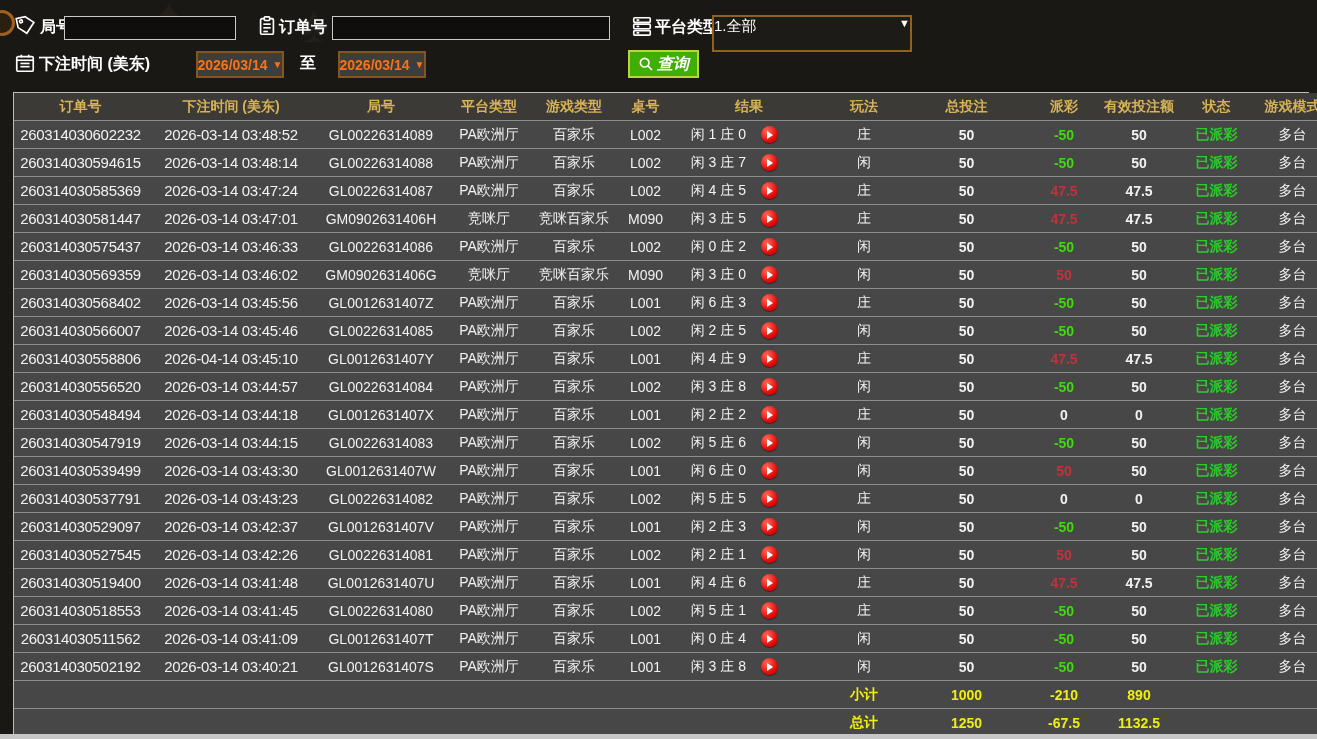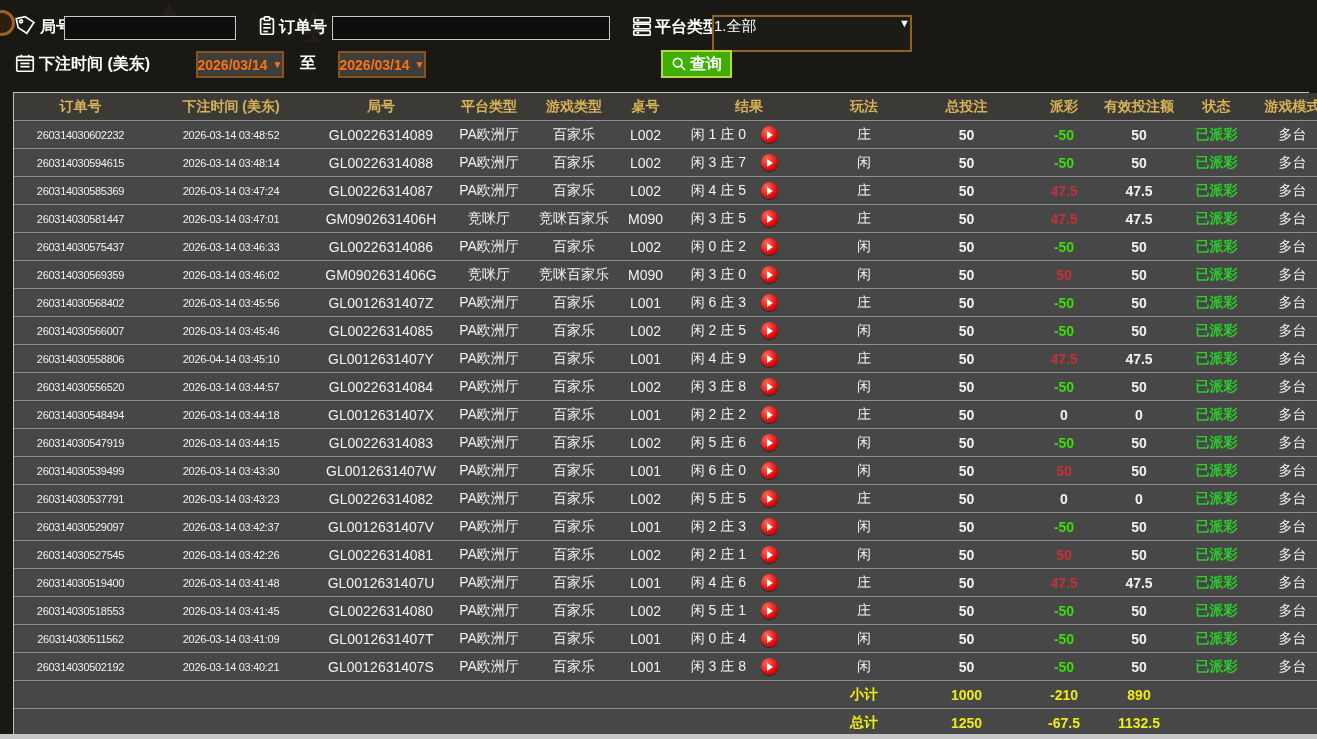--- a/index.html
+++ b/index.html
@@ -54,21 +54,21 @@
   table{border-collapse:collapse;table-layout:fixed;width:100%;}
   th{
     height:27px;background:#3b3a36;color:#d8b257;font-size:14px;font-weight:bold;
     text-align:center;padding:0 2px;overflow:hidden;white-space:nowrap;
   }
   td{
     height:27px;background:#474747;color:#f2f2f2;font-size:14px;text-align:center;
     padding:0 2px;overflow:hidden;white-space:nowrap;border-top:1px solid #8d8d8d;
   }
   thead th{border-top:none;}
-  td.tight{font-size:11px;letter-spacing:-0.3px;}
+  td.tight{font-size:15px;letter-spacing:-0.3px;}
   td.num{font-weight:bold;}
   td.payout.neg{color:#3fdb0e;}
   td.payout.pos{color:#c5303a;}
   td.payout.zero{color:#f2f2f2;}
   td.status{color:#2ecb2e;font-weight:bold;}
   .result-flex{display:flex;align-items:center;}
   .res-text{width:58%;text-align:center;}
   .play{
     width:17px;height:17px;border-radius:50%;flex:0 0 auto;
     background:radial-gradient(circle at 35% 30%, #ff6a5a, #e20505 65%, #bf0000);
@@ -141,21 +141,21 @@
   <div class="date-box" style="left:196px;top:51px;width:88px;">
     <span>2026/03/14</span>
     <span class="caret">▼</span>
   </div>
   <span class="f-label" style="left:300px;top:53px;">至</span>
   <div class="date-box" style="left:338px;top:51px;width:88px;">
     <span>2026/03/14</span>
     <span class="caret">▼</span>
   </div>
 
-  <button class="search-btn" style="left:661px;top:50px;">
+  <button class="search-btn" style="left:628px;top:50px;font-style:italic;">
     <svg viewBox="0 0 24 24" fill="none" stroke="#ffffff" stroke-width="2.4">
       <circle cx="10" cy="10" r="6.5"></circle>
         <line x1="14.8" y1="14.8" x2="21" y2="21"></line>
     </svg>
     <span>查询</span>
   </button>
 </div>
 
 <div class="grid-wrap">
   <table>

